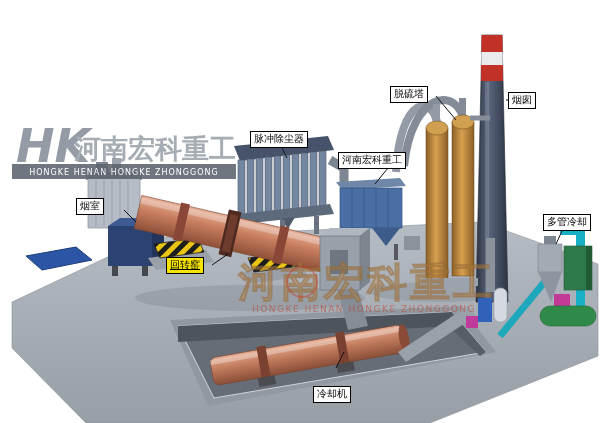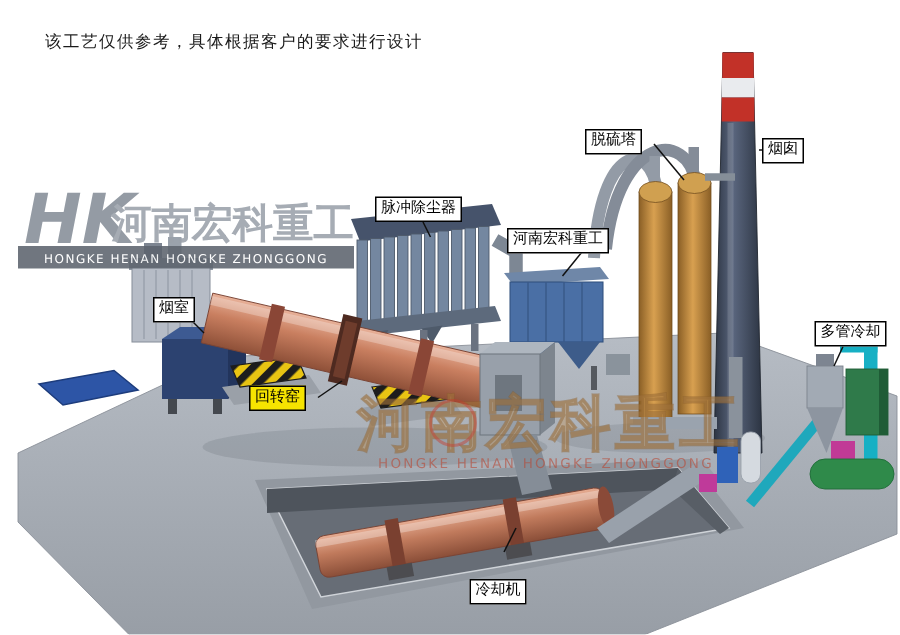--- a/index.html
+++ b/index.html
@@ -2,21 +2,21 @@
 <html><head>
 <meta charset="utf-8">
 <style>
   html,body{margin:0;padding:0;background:#fff;}
   .stage{position:relative;width:600px;height:423px;background:#ffffff;overflow:hidden;
          font-family:"DejaVu Sans",sans-serif;}
   .stage svg{position:absolute;left:0;top:0;}
   .note{position:absolute;left:30px;top:20px;font-size:11px;color:#1a1a1a;letter-spacing:1px;}
   .lbl{position:absolute;background:#ffffff;border:1px solid #000;color:#000;
        font-size:10px;line-height:1.25;padding:1px 3px;white-space:nowrap;}
-  .lbl.hl{background:#f6e400;}
+  .lbl.hl{background:#f6e400;text-decoration:underline;}
 </style>
 </head>
 <body>
 
 <div class="stage">
 
 <svg width="600" height="423" viewBox="0 0 600 423">
   <defs>
     <linearGradient id="kilnGrad" x1="0" y1="0" x2="0" y2="1">
       <stop offset="0" stop-color="#e8b199"></stop>
@@ -211,23 +211,22 @@
     <line x1="212" y1="265" x2="228" y2="254"></line>
     <line x1="282" y1="148" x2="287" y2="158"></line>
     <line x1="388" y1="168" x2="375" y2="184"></line>
     <line x1="436" y1="96" x2="456" y2="120"></line>
     <line x1="522" y1="100" x2="506" y2="100"></line>
     <line x1="562" y1="231" x2="556" y2="244"></line>
     <line x1="336" y1="368" x2="344" y2="352"></line>
   </g>
 </svg>
 
-<div class="note">该工艺仅供参考，具体根据客户的要求进行设计</div>
-
-<div class="lbl" style="left:102px;top:198px">烟室</div>
+
+<div class="lbl" style="left:76px;top:198px">烟室</div>
 <div class="lbl hl" style="left:166px;top:257px">回转窑</div>
 <div class="lbl" style="left:250px;top:131px">脉冲除尘器</div>
 <div class="lbl" style="left:338px;top:152px">河南宏科重工</div>
 <div class="lbl" style="left:390px;top:86px">脱硫塔</div>
 <div class="lbl" style="left:508px;top:92px">烟囱</div>
 <div class="lbl" style="left:543px;top:214px">多管冷却</div>
 <div class="lbl" style="left:313px;top:386px">冷却机</div>
 
 </div>
 

